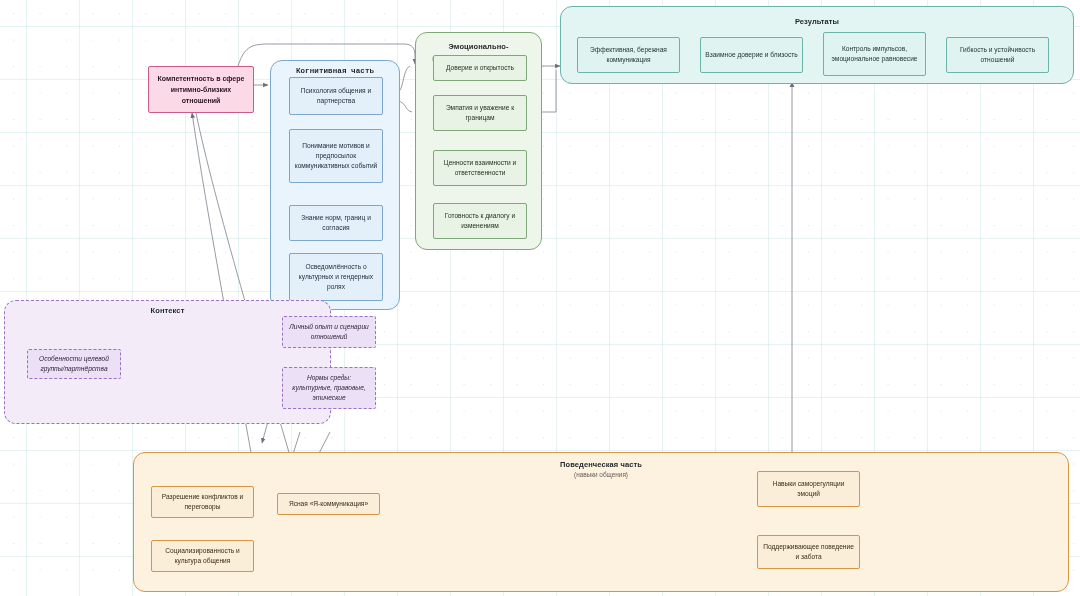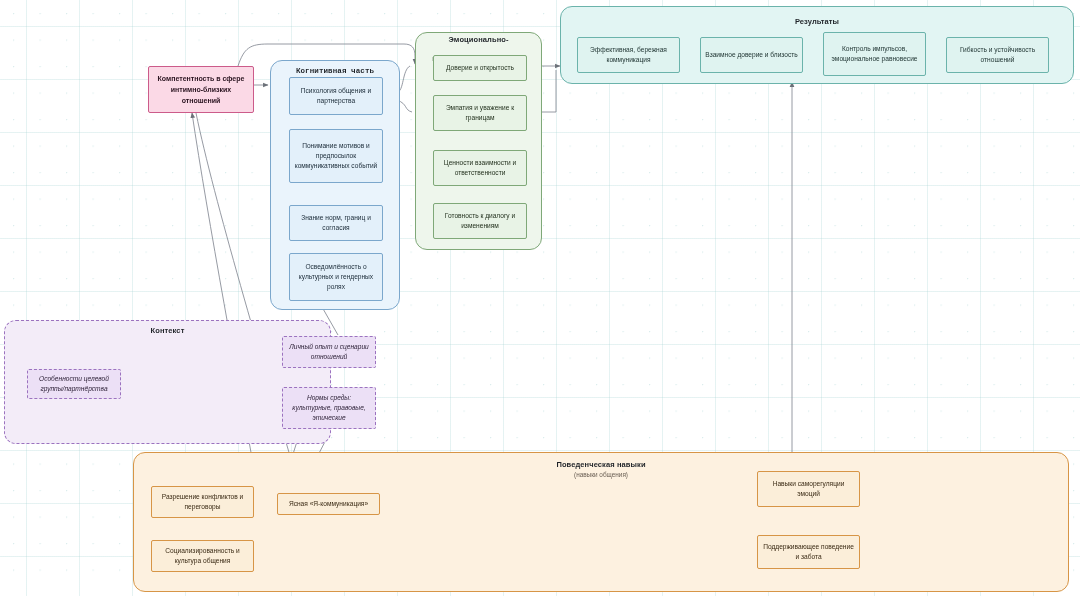--- a/index.html
+++ b/index.html
@@ -222,56 +222,56 @@
     </div>
     <div class="node n-cog" style="left:18px; top:144px; width:94px; height:36px;">
       <span>Знание норм, границ и согласия</span>
     </div>
     <div class="node n-cog" style="left:18px; top:192px; width:94px; height:48px;">
       <span>Осведомлённость о культурных и гендерных ролях</span>
     </div>
   </div>
 
   <div class="group g-emo" style="left:415px; top:32px; width:127px; height:218px;">
-    <div class="group-title" style="top:2px;text-align:center;">Эмоционально-</div>
+    <div class="group-title" style="top:9px;text-align:center;">Эмоционально-</div>
     <div class="group-subtitle" style="top:22px; font-size:6.4px; color:#6b7a68; padding:0 6px;">волевая часть (мотивационная готовность)</div>
     <div class="node n-emo" style="left:17px; top:22px; width:94px; height:26px;">
       <span>Доверие и открытость</span>
     </div>
     <div class="node n-emo" style="left:17px; top:62px; width:94px; height:36px;">
       <span>Эмпатия и уважение к границам</span>
     </div>
     <div class="node n-emo" style="left:17px; top:117px; width:94px; height:36px;">
       <span>Ценности взаимности и ответственности</span>
     </div>
     <div class="node n-emo" style="left:17px; top:170px; width:94px; height:36px;">
       <span>Готовность к диалогу и изменениям</span>
     </div>
   </div>
 
   <div class="node n-main" style="left:148px; top:66px; width:106px; height:47px;">
     <span>Компетентность в сфере интимно-близких отношений</span>
   </div>
 
-  <div class="group g-ctx" style="left:4px; top:320px; width:327px; height:124px;">
+  <div class="group g-ctx" style="left:4px; top:300px; width:327px; height:124px;">
     <div class="group-title" style="top:5px;">Контекст</div>
     <div class="node n-ctx" style="left:22px; top:48px; width:94px; height:30px;">
       <span>Особенности целевой группы/партнёрства</span>
     </div>
     <div class="node n-ctx" style="left:277px; top:15px; width:94px; height:32px;">
       <span>Личный опыт и сценарии отношений</span>
     </div>
     <div class="node n-ctx" style="left:277px; top:66px; width:94px; height:42px;">
       <span>Нормы среды: культурные, правовые, этические</span>
     </div>
   </div>
 
   <div class="group g-beh" style="left:133px; top:452px; width:936px; height:140px;">
     <div class="beh-title-wrap" style="top:7px;">
-      <div class="group-title" style="position:static;">Поведенческая навыки</div>
+      <div class="group-title" style="position:static;">Поведенческая часть</div>
       <div class="group-subtitle" style="position:static; margin-top:2px; font-size:6.4px; color:#6b6055;">(навыки общения)</div>
     </div>
     <div class="node n-beh" style="left:17px; top:33px; width:103px; height:32px;">
       <span>Разрешение конфликтов и переговоры</span>
     </div>
     <div class="node n-beh" style="left:143px; top:40px; width:103px; height:22px;">
       <span>Ясная «Я-коммуникация»</span>
     </div>
     <div class="node n-beh" style="left:17px; top:87px; width:103px; height:32px;">
       <span>Социализированность и культура общения</span>

